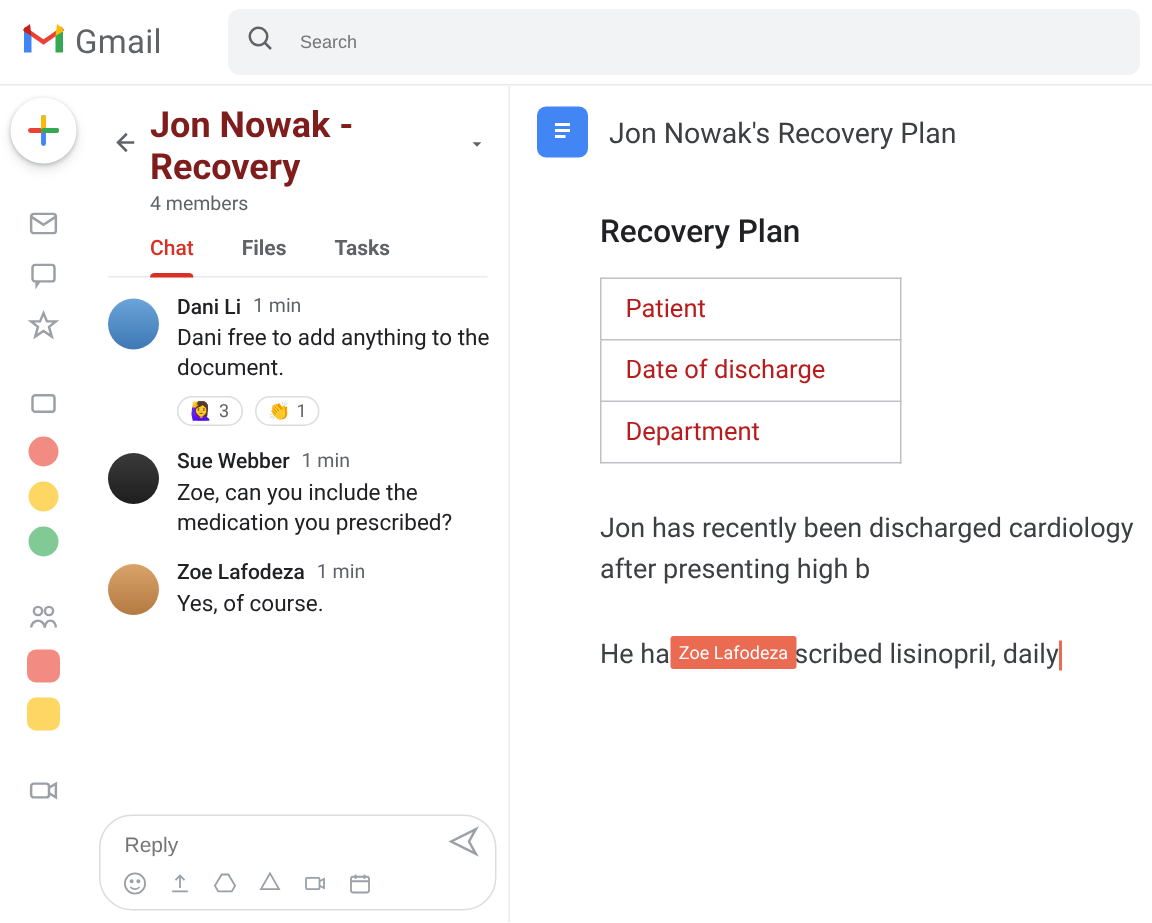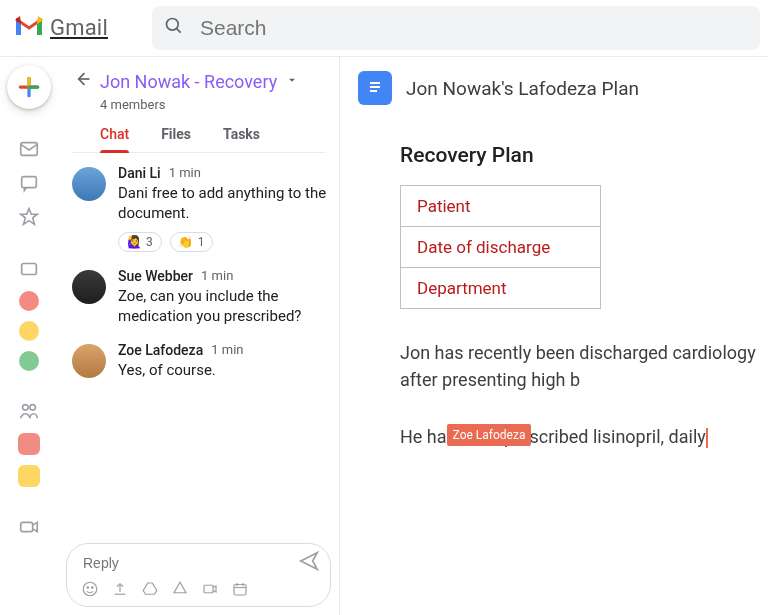--- a/index.html
+++ b/index.html
@@ -1,39 +1,39 @@
 <!DOCTYPE html>
 <html><head>
 <meta charset="utf-8">
 <style>
   * { box-sizing: border-box; }
   html, body { margin:0; padding:0; font-family: 'Google Sans', Roboto, Arial, sans-serif; background:#fff; width:768px; height:615px; overflow:hidden; color:#202124; }
   .root { display:flex; flex-direction:column; width:768px; height:615px; }
   
   .header { display:flex; align-items:center; height:56px; padding:0 8px 0 14px; gap:8px; }
-  .brand { display:flex; gap:6px; width:130px;text-decoration:underline; }
+  .brand { display:flex; align-items:center; gap:6px; width:130px; }
   .brand-label { font-size:22px; color:#5f6368; font-weight:400; letter-spacing:0.2px; }
   .search-bar { flex:1; background:#f1f3f4; border-radius:8px; height:44px; display:flex; align-items:center; padding:0 12px; gap:14px; }
-  .search-bar input { border:none; background:transparent; font-size:21px; color:#0f172a; outline:none; width:100%; }
+  .search-bar input { border:none; background:transparent; font-size:12px; color:#0f172a; outline:none; width:100%; }
   
   .body { flex:1; display:flex; overflow:hidden; border-top:1px solid #e8eaed; }
   
   .rail { width:58px; display:flex; flex-direction:column; align-items:center; padding-top:8px; gap:10px; }
   .compose { width:44px; height:44px; border-radius:50%; background:#fff; box-shadow:0 1px 3px rgba(60,64,67,.3), 0 4px 8px rgba(60,64,67,.15); display:flex; align-items:center; justify-content:center; }
   .rail-gap { height:8px; }
   .rail-icon { width:24px; height:24px; display:flex; align-items:center; justify-content:center; color:#9aa0a6; }
   .rail-icon svg { width:22px; height:22px; }
   .dot { width:20px; height:20px; border-radius:50%; }
   .sq { width:22px; height:22px; border-radius:6px; }
   
   .chat-panel { width:282px; border-right:1px solid #e8eaed; display:flex; flex-direction:column; overflow:hidden; }
   .chat-header { padding:12px 14px 0 14px; }
   .chat-title-row { display:flex; align-items:center; gap:8px; }
   .back-arrow { color:#5f6368; }
-  .chat-title { font-size:18px; font-weight:400; color:#8b5cf6; }
+  .chat-title { font-size:24px; font-weight:700; color:#7f1d1d; }
   .chevron-down { color:#5f6368; }
   .chat-sub { font-size:13px; color:#5f6368; padding:4px 0 0 28px; }
   .tabs { display:flex; gap:32px; padding:14px 0 0 28px; font-size:14px; color:#5f6368; border-bottom:1px solid #e8eaed; }
   .tab { padding-bottom:10px; position:relative; cursor:pointer;font-weight:bold; }
   .tab.active { color:#d93025; font-weight:500; }
   .tab.active::after { content:""; position:absolute; left:0; right:0; bottom:-1px; height:3px; background:#d93025; border-radius:3px 3px 0 0; }
   .messages { flex:1; overflow:hidden; padding:12px 10px 0 14px; }
   .msg { display:flex; gap:12px; margin-bottom:16px; }
   .avatar { width:34px; height:34px; border-radius:50%; flex-shrink:0; background:#ccc; margin-top:2px; }
   .msg-body { flex:1; }
@@ -267,21 +267,21 @@
     <div class="doc-panel">
       <div class="doc-header">
         <div class="docs-icon">
           <svg width="18" height="22" viewBox="0 0 18 22">
               <rect width="18" height="22" fill="#4285f4"></rect>
               <rect x="4" y="5" width="10" height="2" fill="#fff"></rect>
               <rect x="4" y="9" width="10" height="2" fill="#fff"></rect>
               <rect x="4" y="13" width="7" height="2" fill="#fff"></rect>
             </svg>
         </div>
-        <div class="doc-title">Jon Nowak's Lafodeza Plan</div>
+        <div class="doc-title">Jon Nowak's Recovery Plan</div>
       </div>
       <div class="doc-body">
         <div class="doc-h">Recovery Plan</div>
         <table class="doc-table">
           <tbody>
               <tr>
             <td>Patient</td>
           </tr>
           <tr>
             <td>Date of discharge</td>

